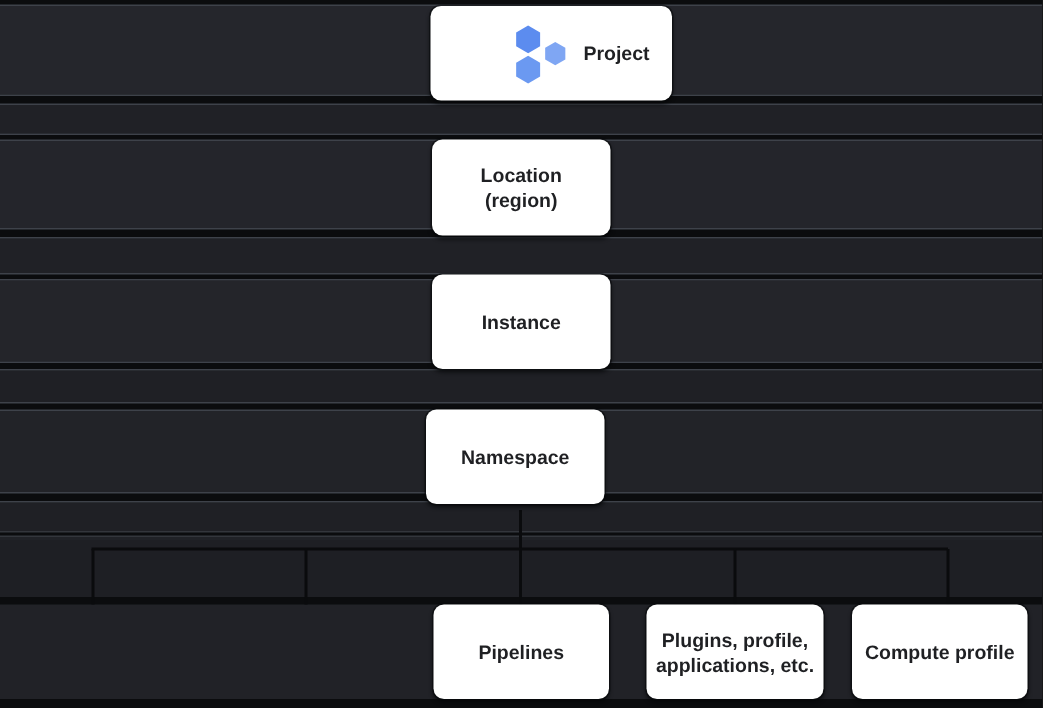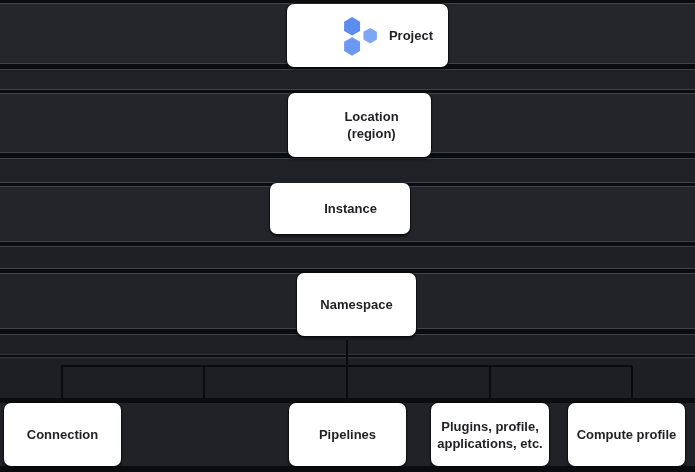--- a/index.html
+++ b/index.html
@@ -27,23 +27,23 @@
   
   .node{
     position:absolute;z-index:4;background:var(--node-background);
     border-radius:7px;display:flex;align-items:center;justify-content:center;
     box-shadow:0 0 0 1px rgba(8,9,11,.55), 0 2px 3px rgba(5,6,8,.8);
     color:var(--node-text);font-weight:bold;font-size:13px;line-height:17px;
     text-align:center;
   }
   .node-label{white-space:pre-line;}
   .node.project{left:287px;top:4px;width:121px;height:63px;gap:9px;padding-left:40px;}
-  .node.location{left:288px;top:93px;width:119px;height:64px;padding-left:24px;}
-  .node.instance{left:270px;top:183px;width:119px;height:51px;padding-left:21px;}
-  .node.namespace{left:297px;top:273px;width:119px;height:63px;justify-content:center;}
+  .node.location{left:288px;top:93px;width:119px;height:64px;}
+  .node.instance{left:288px;top:183px;width:119px;height:63px;}
+  .node.namespace{left:284px;top:273px;width:119px;height:63px;justify-content:center;}
   .node.child{top:403px;width:117px;height:63px;}
   .icon-wrap{display:flex;align-items:center;justify-content:center;width:38px;height:42px;}
 </style>
 </head>
 <body>
 
 <div class="canvas">
 
   <div class="band" style="top:4px;height:59px;background:#25262c;"></div>
   <div class="band" style="top:70px;height:19px;background:#202126;"></div>
@@ -93,23 +93,20 @@
   </div>
 
   <div class="node instance">
     <span class="node-label">Instance</span>
   </div>
 
   <div class="node namespace">
     <span class="node-label">Namespace</span>
   </div>
 
-  <div class="node child" style="left:4px;">
-    <span class="node-label">Connection</span>
-  </div>
   <div class="node child" style="left:289px;">
     <span class="node-label">Pipelines</span>
   </div>
   <div class="node child" style="left:431px;width:118px;">
     <span class="node-label">Plugins, profile,
 applications, etc.</span>
   </div>
   <div class="node child" style="left:568px;">
     <span class="node-label">Compute profile</span>
   </div>

